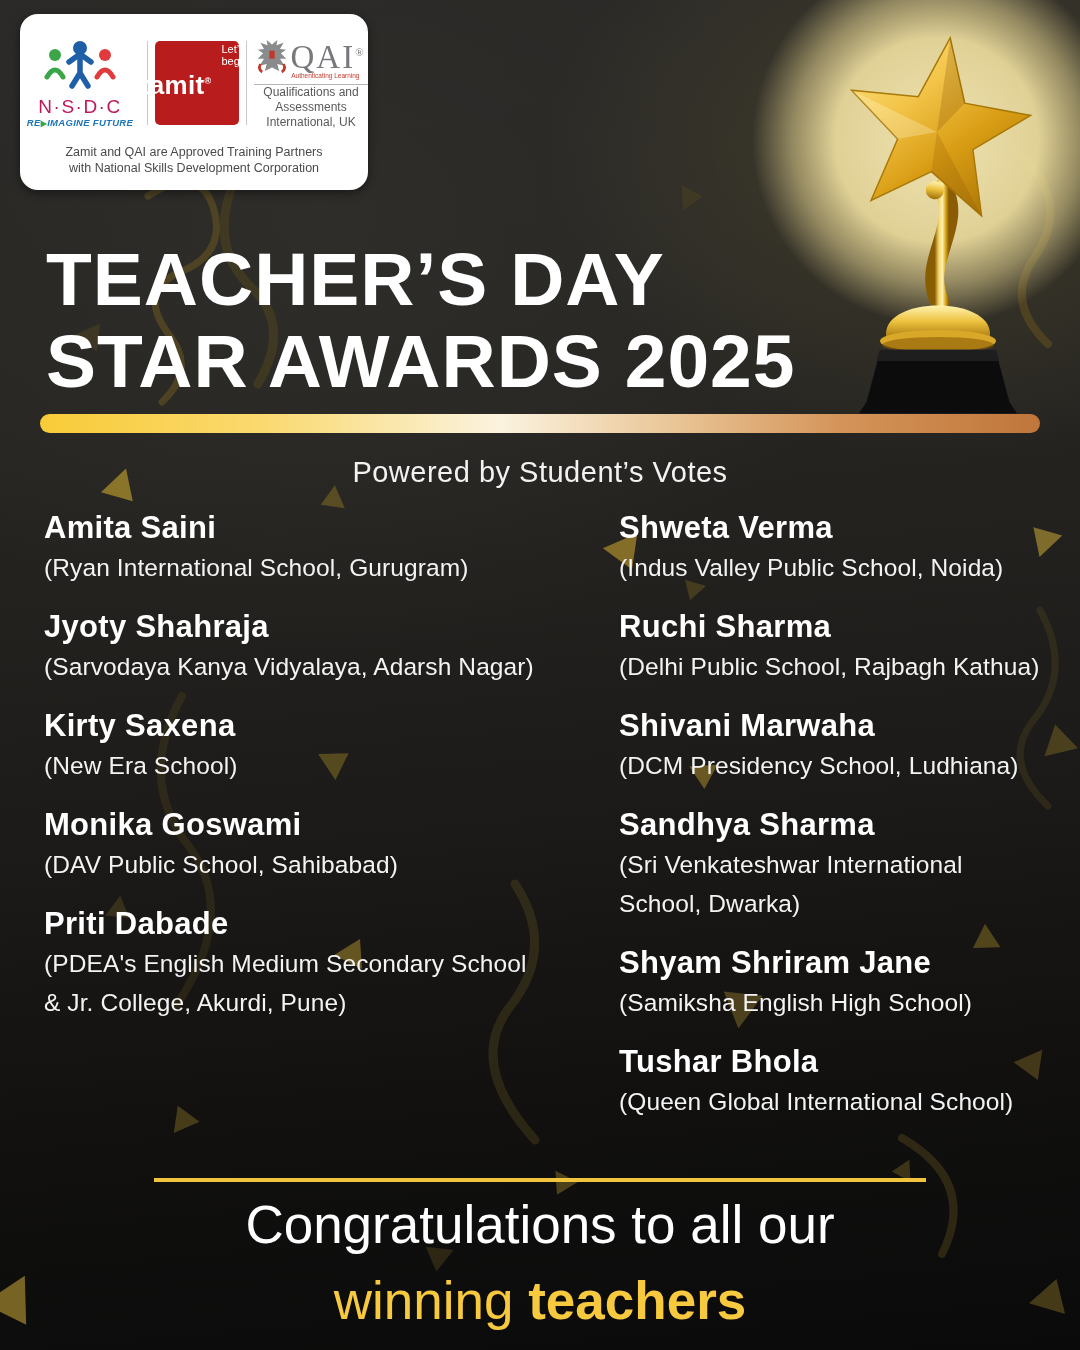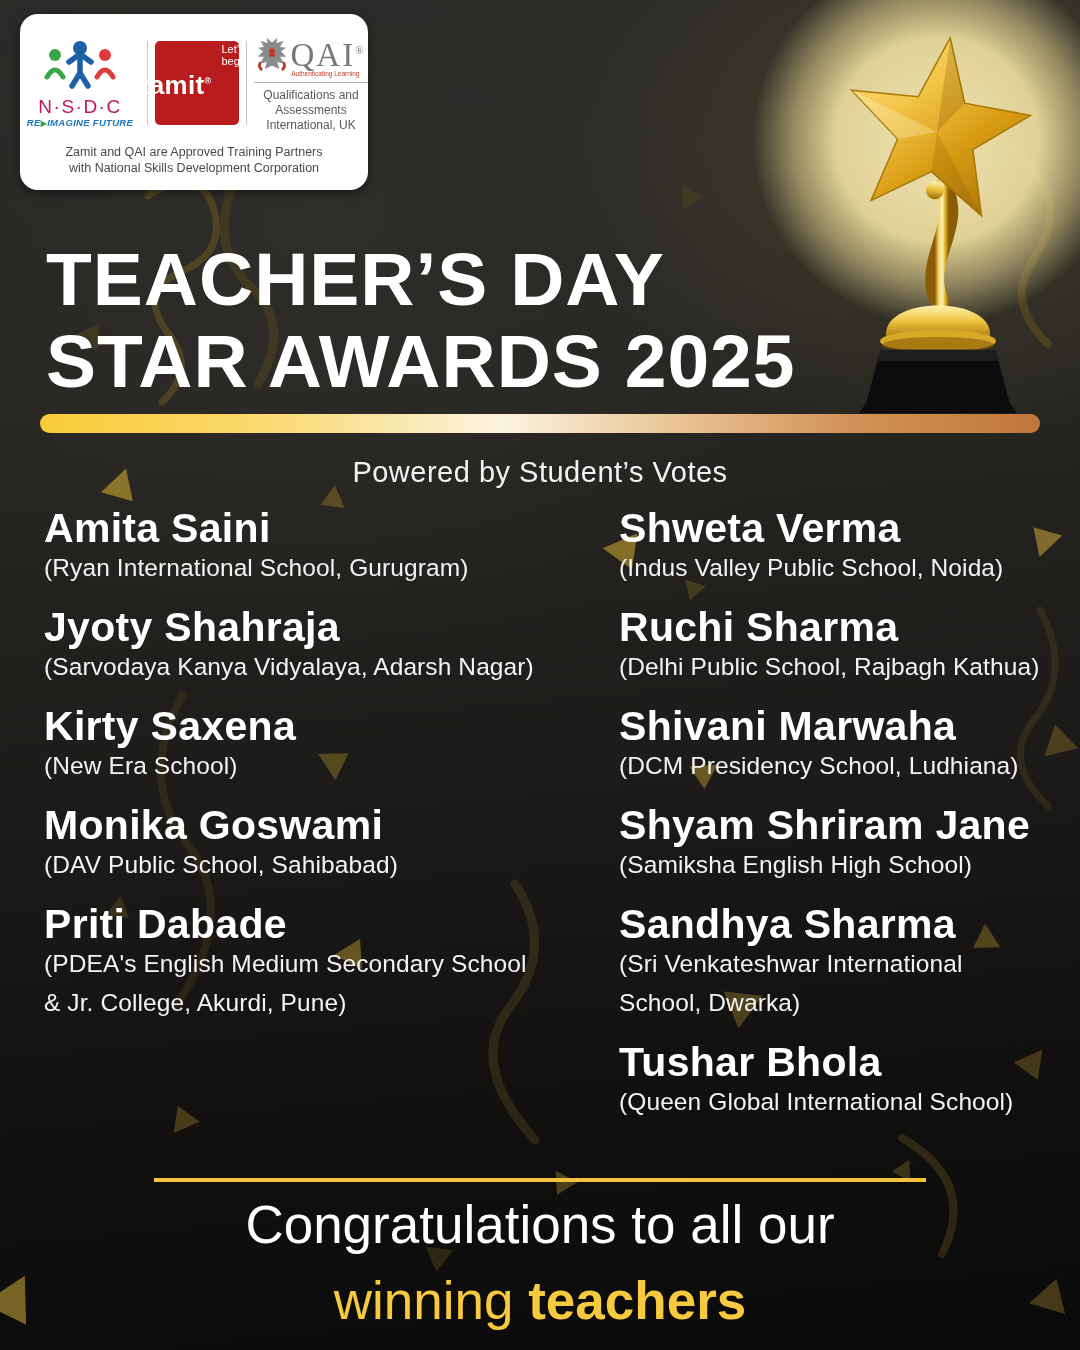--- a/index.html
+++ b/index.html
@@ -29,37 +29,37 @@
     display:flex;flex-direction:row;align-items:center;justify-content:center;}
   .zamit-word{font-size:26px;font-weight:700;line-height:24px;letter-spacing:.3px;}
   .zamit-word sup{font-size:9px;}
   .zamit-tag{font-size:11px;margin-top:2px;align-self:flex-start;padding-left:10px;}
   .qai{width:114px;text-align:center;}
   .qai-top{display:flex;align-items:flex-start;justify-content:center;gap:2px;}
   .qai-wordwrap{text-align:left;}
   .qai-word{font-family:"Liberation Serif",serif;font-size:33px;color:#77787b;letter-spacing:2px;line-height:32px;}
   .qai-word sup{font-size:11px;}
   .qai-tag{font-size:6.5px;color:#c0392b;margin-top:-1px;text-align:right;padding-right:6px;}
-  .qai-sub{font-size:12px;color:#58595b;line-height:15px;margin-top:5px;border-top:1px solid #b5b5b5;padding-top:5px;}
+  .qai-sub{font-size:12px;color:#58595b;line-height:15px;margin-top:5px;border-top:1px solid #b5b5b5;}
   .card-caption{text-align:center;font-size:12.5px;color:#4a4a4a;line-height:16px;margin-top:5px;}
 
   
   .title{position:absolute;left:46px;top:238px;font-size:75px;font-weight:700;line-height:82px;
     letter-spacing:1px;color:#ffffff;}
   .grad-bar{position:absolute;left:40px;top:414px;width:1000px;height:19px;border-radius:10px;
     background:linear-gradient(90deg,#F9CB38 0%,#FAD96E 22%,#FBF3DF 46%,#EBC99C 62%,#D49459 80%,#C0763A 100%);}
   .subtitle{position:absolute;left:0;top:456px;width:1080px;text-align:center;font-size:29px;
     letter-spacing:.5px;color:#f2f2f2;}
 
   
   .winners{position:absolute;left:44px;top:508px;width:1036px;display:flex;}
   .col-left{width:575px;flex:none;}
   .col-right{flex:1;}
   .entry{margin-bottom:20px;}
-  .wname{font-size:41px;font-weight:700;line-height:40px;letter-spacing:.3px;color:#ffffff;}
+  .wname{font-size:31px;font-weight:700;line-height:40px;letter-spacing:.3px;color:#ffffff;}
   .wschool{font-size:24.5px;line-height:39px;letter-spacing:.1px;color:#f3f3f3;white-space:nowrap;}
   .wschool:empty{display:none;}
 
   
   .footer-line{position:absolute;left:154px;top:1178px;width:772px;height:4px;background:#F2C43D;}
   .congrats{position:absolute;left:0;top:1192px;width:1080px;text-align:center;font-size:53px;line-height:66px;}
   .congrats .l1{color:#ffffff;}
   .congrats .l2{margin-top:10px;color:#F7C93F;}
   .congrats .bold{font-weight:700;}
 </style>
@@ -234,28 +234,28 @@
           <div class="wname">Ruchi Sharma</div>
           <div class="wschool">(Delhi Public School, Rajbagh Kathua)</div>
 
         </div>
         <div class="entry">
           <div class="wname">Shivani Marwaha</div>
           <div class="wschool">(DCM Presidency School, Ludhiana)</div>
 
         </div>
         <div class="entry">
-          <div class="wname">Shyam Shriram Jane</div>
-          <div class="wschool">(Samiksha English High School)</div>
-
-        </div>
-        <div class="entry">
           <div class="wname">Sandhya Sharma</div>
           <div class="wschool">(Sri Venkateshwar International</div>
           <div class="wschool">School, Dwarka)</div>
+        </div>
+        <div class="entry">
+          <div class="wname">Shyam Shriram Jane</div>
+          <div class="wschool">(Samiksha English High School)</div>
+
         </div>
         <div class="entry">
           <div class="wname">Tushar Bhola</div>
           <div class="wschool">(Queen Global International School)</div>
 
         </div>
       </div>
     </div>
 
     <div class="footer-line"></div>

